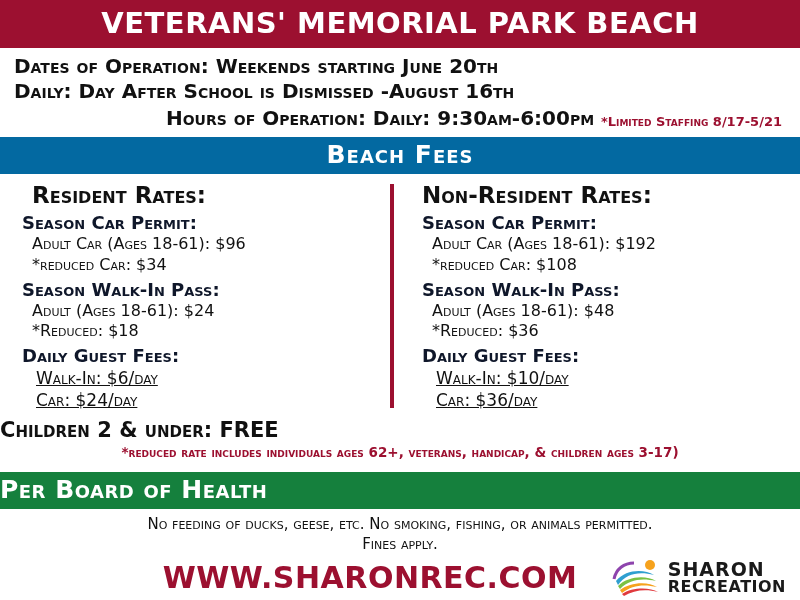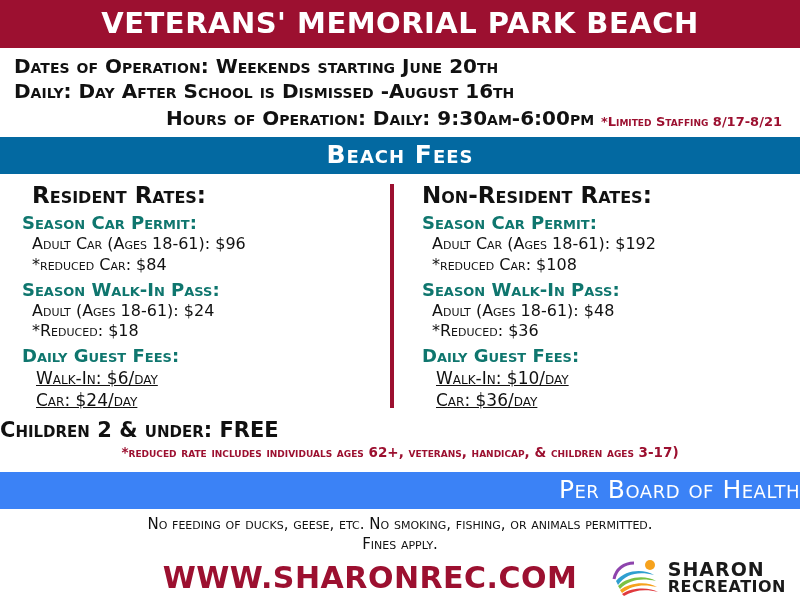--- a/index.html
+++ b/index.html
@@ -101,21 +101,21 @@
     font-variant: small-caps;
     margin-bottom: 4px;
   }
   .col.left .col-title { padding-left: 18px; }
   .col.right .col-title { padding-left: 14px; }
 
   .grp {
     margin-bottom: 3px;
   }
   .grp-head {
-    color: #0f766e;
+    color: #0f172a;
     font-weight: bold;
     font-size: 18px;
     font-variant: small-caps;
     margin: 3px 0 1px 0;
   }
   .grp-line {
     font-size: 16px;
     color: #111111;
     font-variant: small-caps;
     line-height: 1.3;
@@ -139,25 +139,25 @@
     font-size: 13.5px;
     font-weight: bold;
     color: #9c1030;
     font-variant: small-caps;
     margin-top: 2px;
     margin-bottom: 12px;
   }
 
   
   .boh-bar {
-    background: #3b82f6;
+    background: #15803d;
     color: #ffffff;
-    text-align: right;
+    text-align: left;
     font-size: 25px;
-    font-weight: normal;
+    font-weight: bold;
     font-variant: small-caps;
     padding: 3px 0 5px 0;
     letter-spacing: 0.5px;
   }
   .boh-text {
     text-align: center;
     font-size: 15px;
     color: #111111;
     font-variant: small-caps;
     line-height: 1.3;
@@ -214,34 +214,34 @@
 <body>
 
 <div class="page">
 
   <div class="title-bar">VETERANS' MEMORIAL PARK BEACH</div>
 
   <div class="dates-block">
     <div class="dates-line">Dates of Operation: Weekends starting June 20th</div>
     <div class="dates-line">Daily: Day After School is Dismissed -August 16th</div>
     <div class="dates-line hours">Hours of Operation: Daily: 9:30am-6:00pm</div>
-    <div class="limited-staffing">*Limited Staffing 8/17-8/21</div>
+    <div class="limited-staffing">*Limited Staffing 8/17-5/21</div>
   </div>
 
   <div class="fees-bar">Beach Fees</div>
 
   <div class="rates">
 
     <div class="col left">
       <div class="col-title">Resident Rates:</div>
 
       <div class="grp">
         <div class="grp-head">Season Car Permit:</div>
         <div class="grp-line">Adult Car (Ages 18-61): $96</div>
-        <div class="grp-line">*reduced Car: $84</div>
+        <div class="grp-line">*reduced Car: $34</div>
       </div>
 
       <div class="grp">
         <div class="grp-head">Season Walk-In Pass:</div>
         <div class="grp-line">Adult (Ages 18-61): $24</div>
         <div class="grp-line">*Reduced: $18</div>
       </div>
 
       <div class="grp daily">
         <div class="grp-head">Daily Guest Fees:</div>

